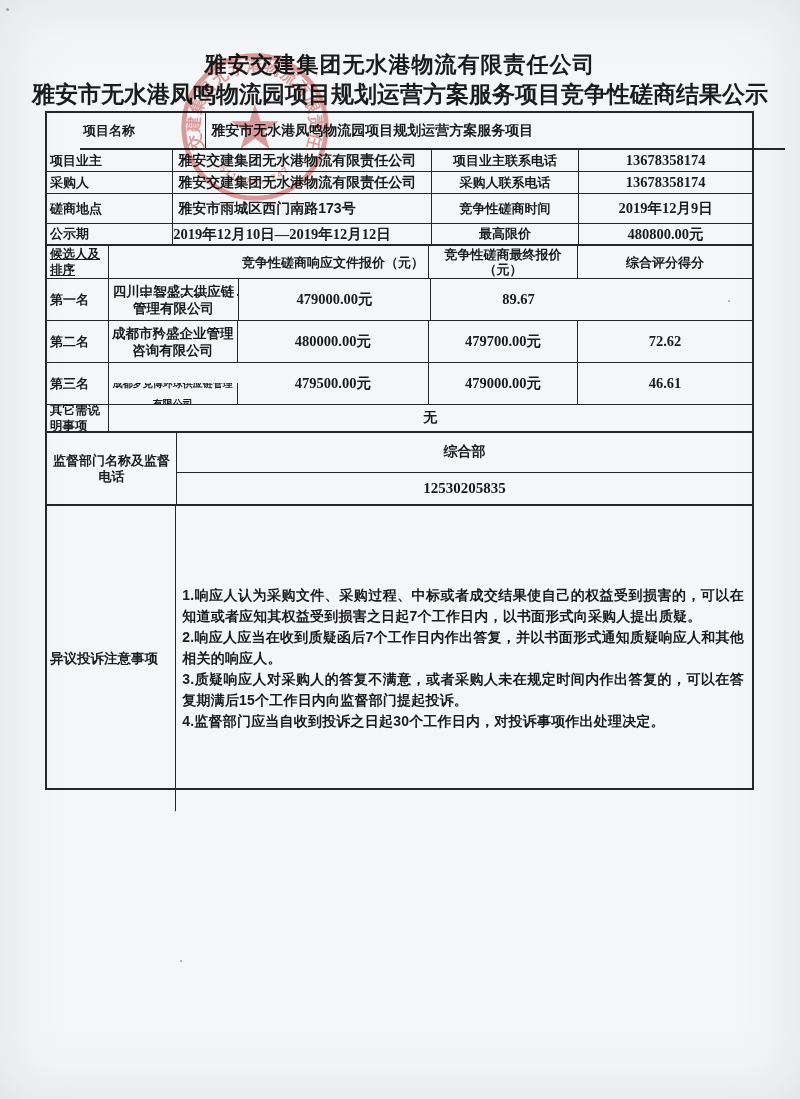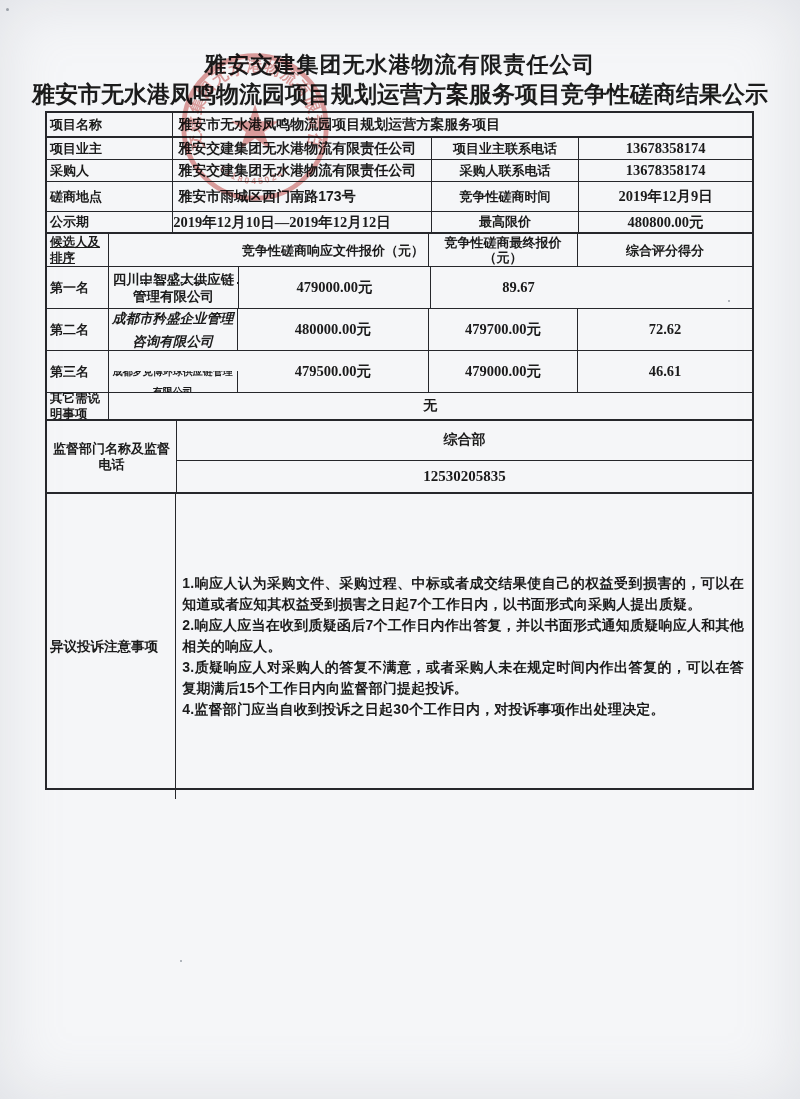--- a/index.html
+++ b/index.html
@@ -53,21 +53,21 @@
 <span class="speck" style="left:728px;top:300px;width:2px;height:2px;"></span>
 <span class="speck" style="left:180px;top:960px;width:2px;height:2px;"></span>
 
 <div class="titles">
   <div class="title1">雅安交建集团无水港物流有限责任公司</div>
   <div class="title2">雅安市无水港凤鸣物流园项目规划运营方案服务项目竞争性磋商结果公示</div>
 </div>
 
 <div class="doc-table">
 
-  <div class="trow thick" style="height:25px;">
+  <div class="trow thick" style="height:37px;margin-left:33px;">
     <div class="cell lbl" style="width:127px;">项目名称</div>
     <div class="cell val" style="width:582px;">雅安市无水港凤鸣物流园项目规划运营方案服务项目</div>
   </div>
 
   <div class="trow" style="height:22px;">
     <div class="cell lbl" style="width:127px;">项目业主</div>
     <div class="cell val" style="width:260px;">雅安交建集团无水港物流有限责任公司</div>
     <div class="cell lbl ctr" style="width:148px;">项目业主联系电话</div>
     <div class="cell num" style="width:174px;">13678358174</div>
   </div>
@@ -103,21 +103,21 @@
 
   <div class="trow" style="height:42px;">
     <div class="cell lbl" style="width:62px;">第一名</div>
     <div class="cell val" style="width:130px;font-size:13.5px;line-height:17px;padding:1px 3px;">四川中智盛大供应链管理有限公司</div>
     <div class="cell num" style="width:192px;">479000.00元</div>
     <div class="cell num" style="width:175px;">89.67</div>
   </div>
 
   <div class="trow" style="height:42px;">
     <div class="cell lbl" style="width:62px;">第二名</div>
-    <div class="cell val" style="width:130px;font-size:13.5px;line-height:23px;padding:1px 3px;font-style:italic;">成都市矜盛企业管理咨询有限公司</div>
+    <div class="cell val" style="width:130px;font-size:13.5px;line-height:17px;padding:1px 3px;">成都市矜盛企业管理咨询有限公司</div>
     <div class="cell num" style="width:192px;">480000.00元</div>
     <div class="cell num" style="width:150px;">479700.00元</div>
     <div class="cell num" style="width:175px;">72.62</div>
   </div>
 
   <div class="trow" style="height:42px;">
     <div class="cell lbl" style="width:62px;">第三名</div>
     <div class="cell val" style="width:130px;font-size:10px;line-height:20px;padding:1px 3px;margin-top:20px;">成都罗克博环球供应链管理有限公司</div>
     <div class="cell num" style="width:192px;">479500.00元</div>
     <div class="cell num" style="width:150px;">479000.00元</div>

